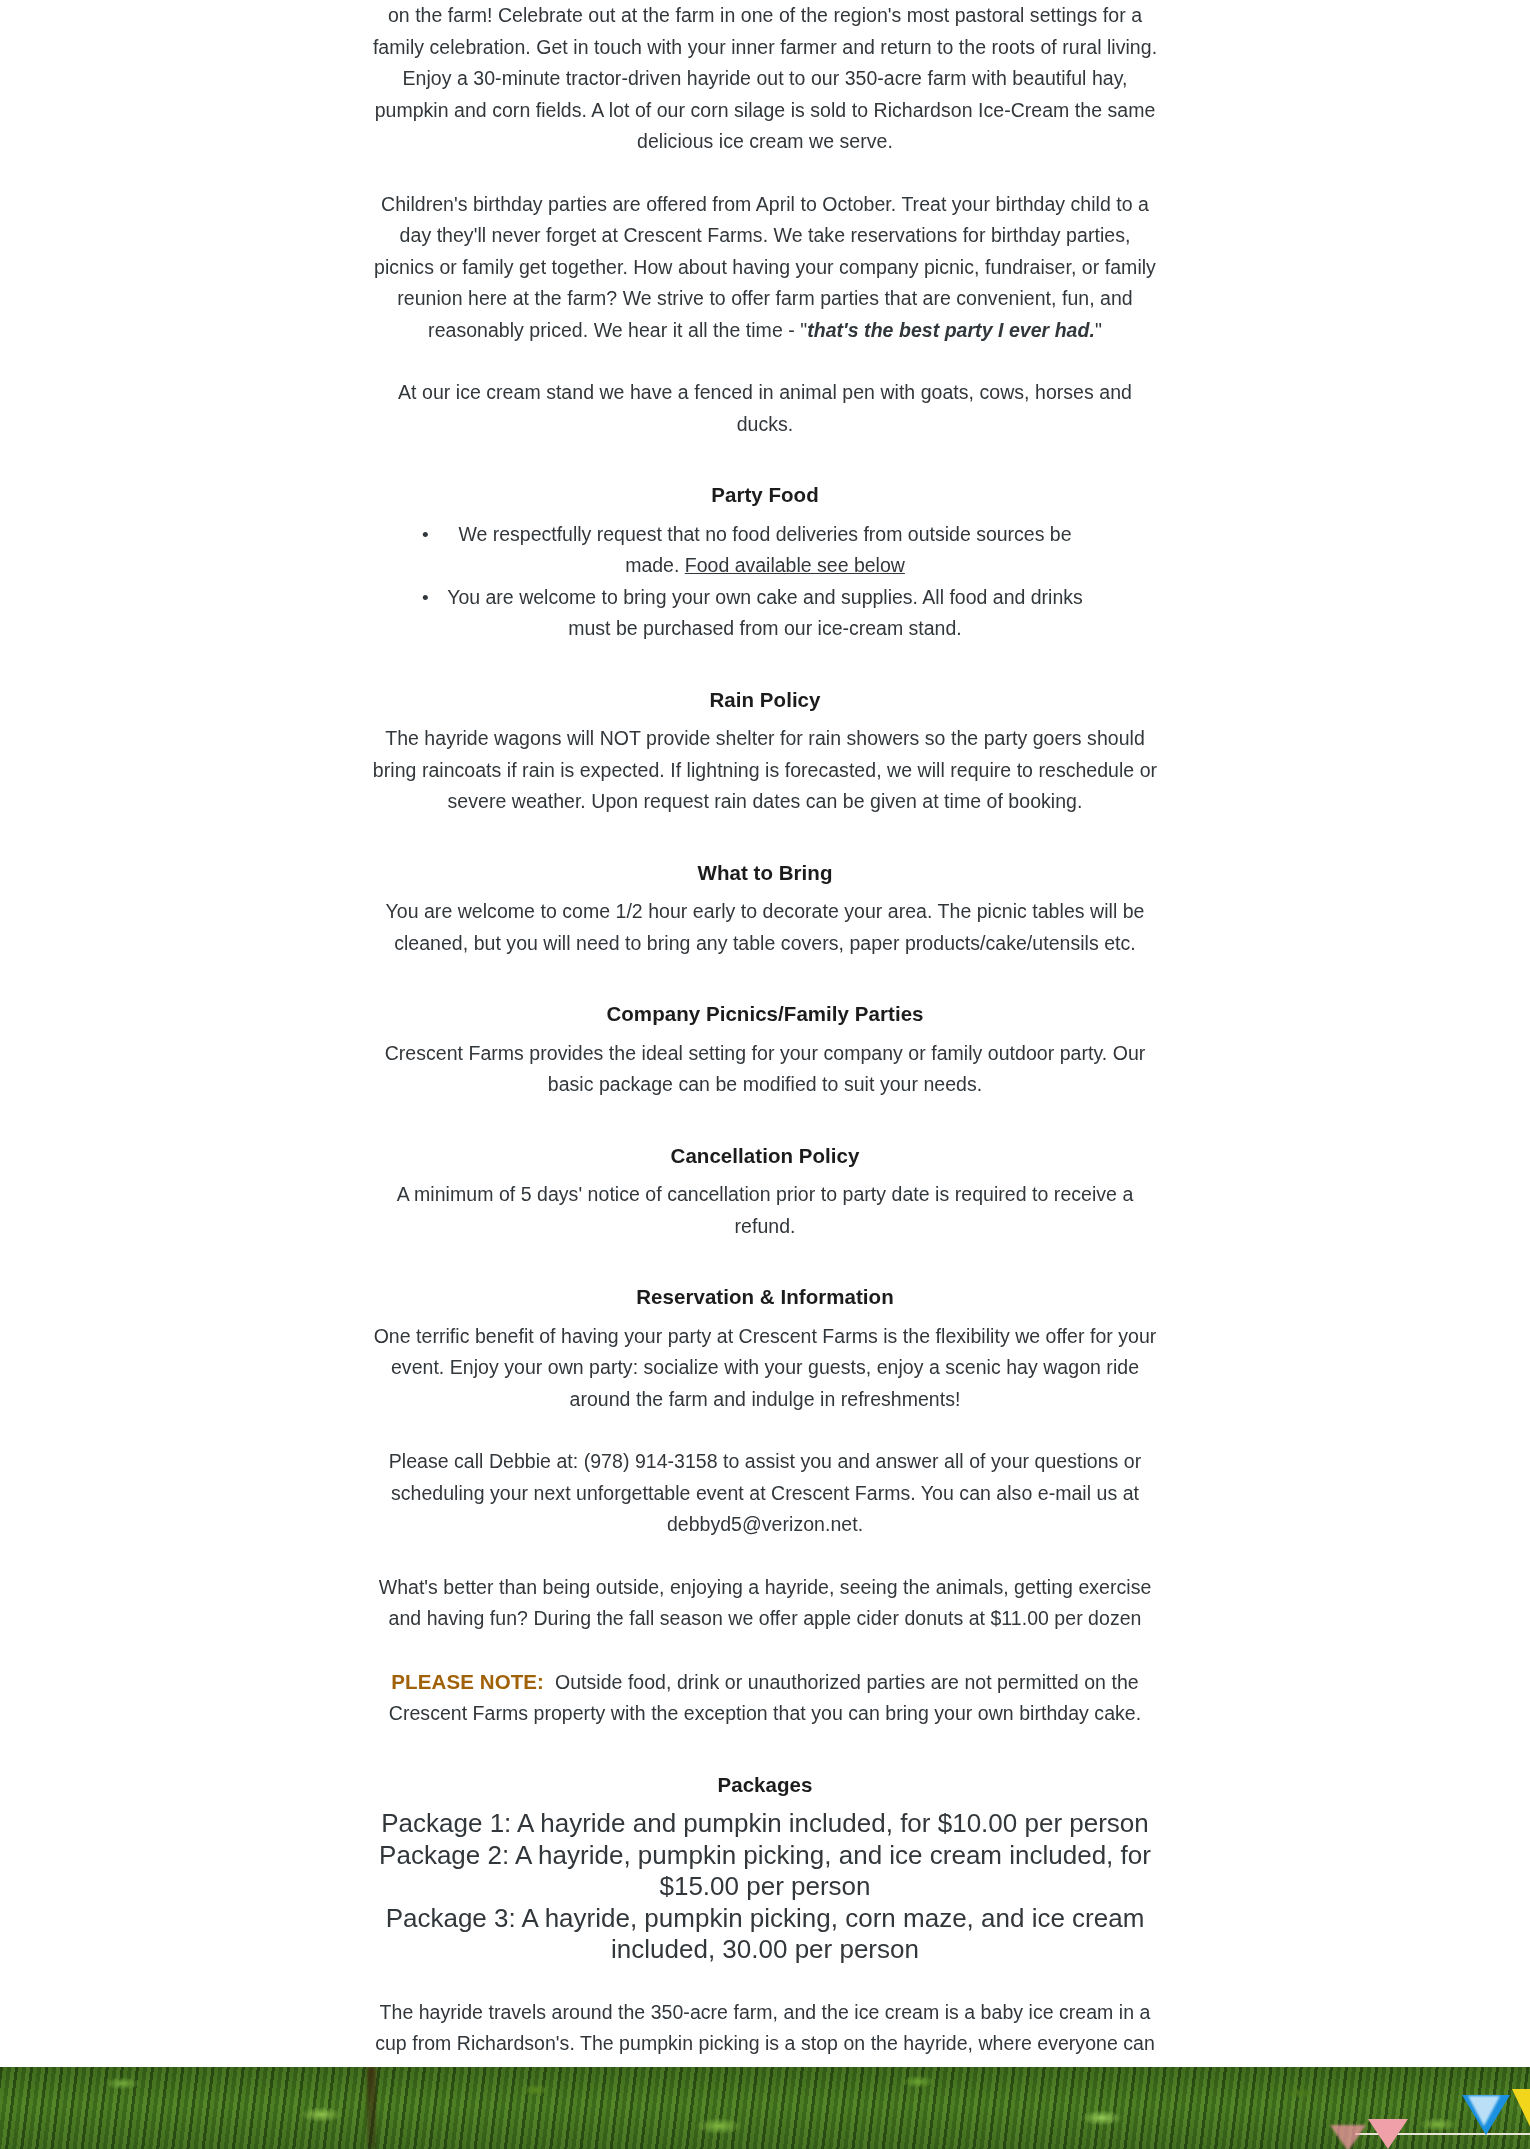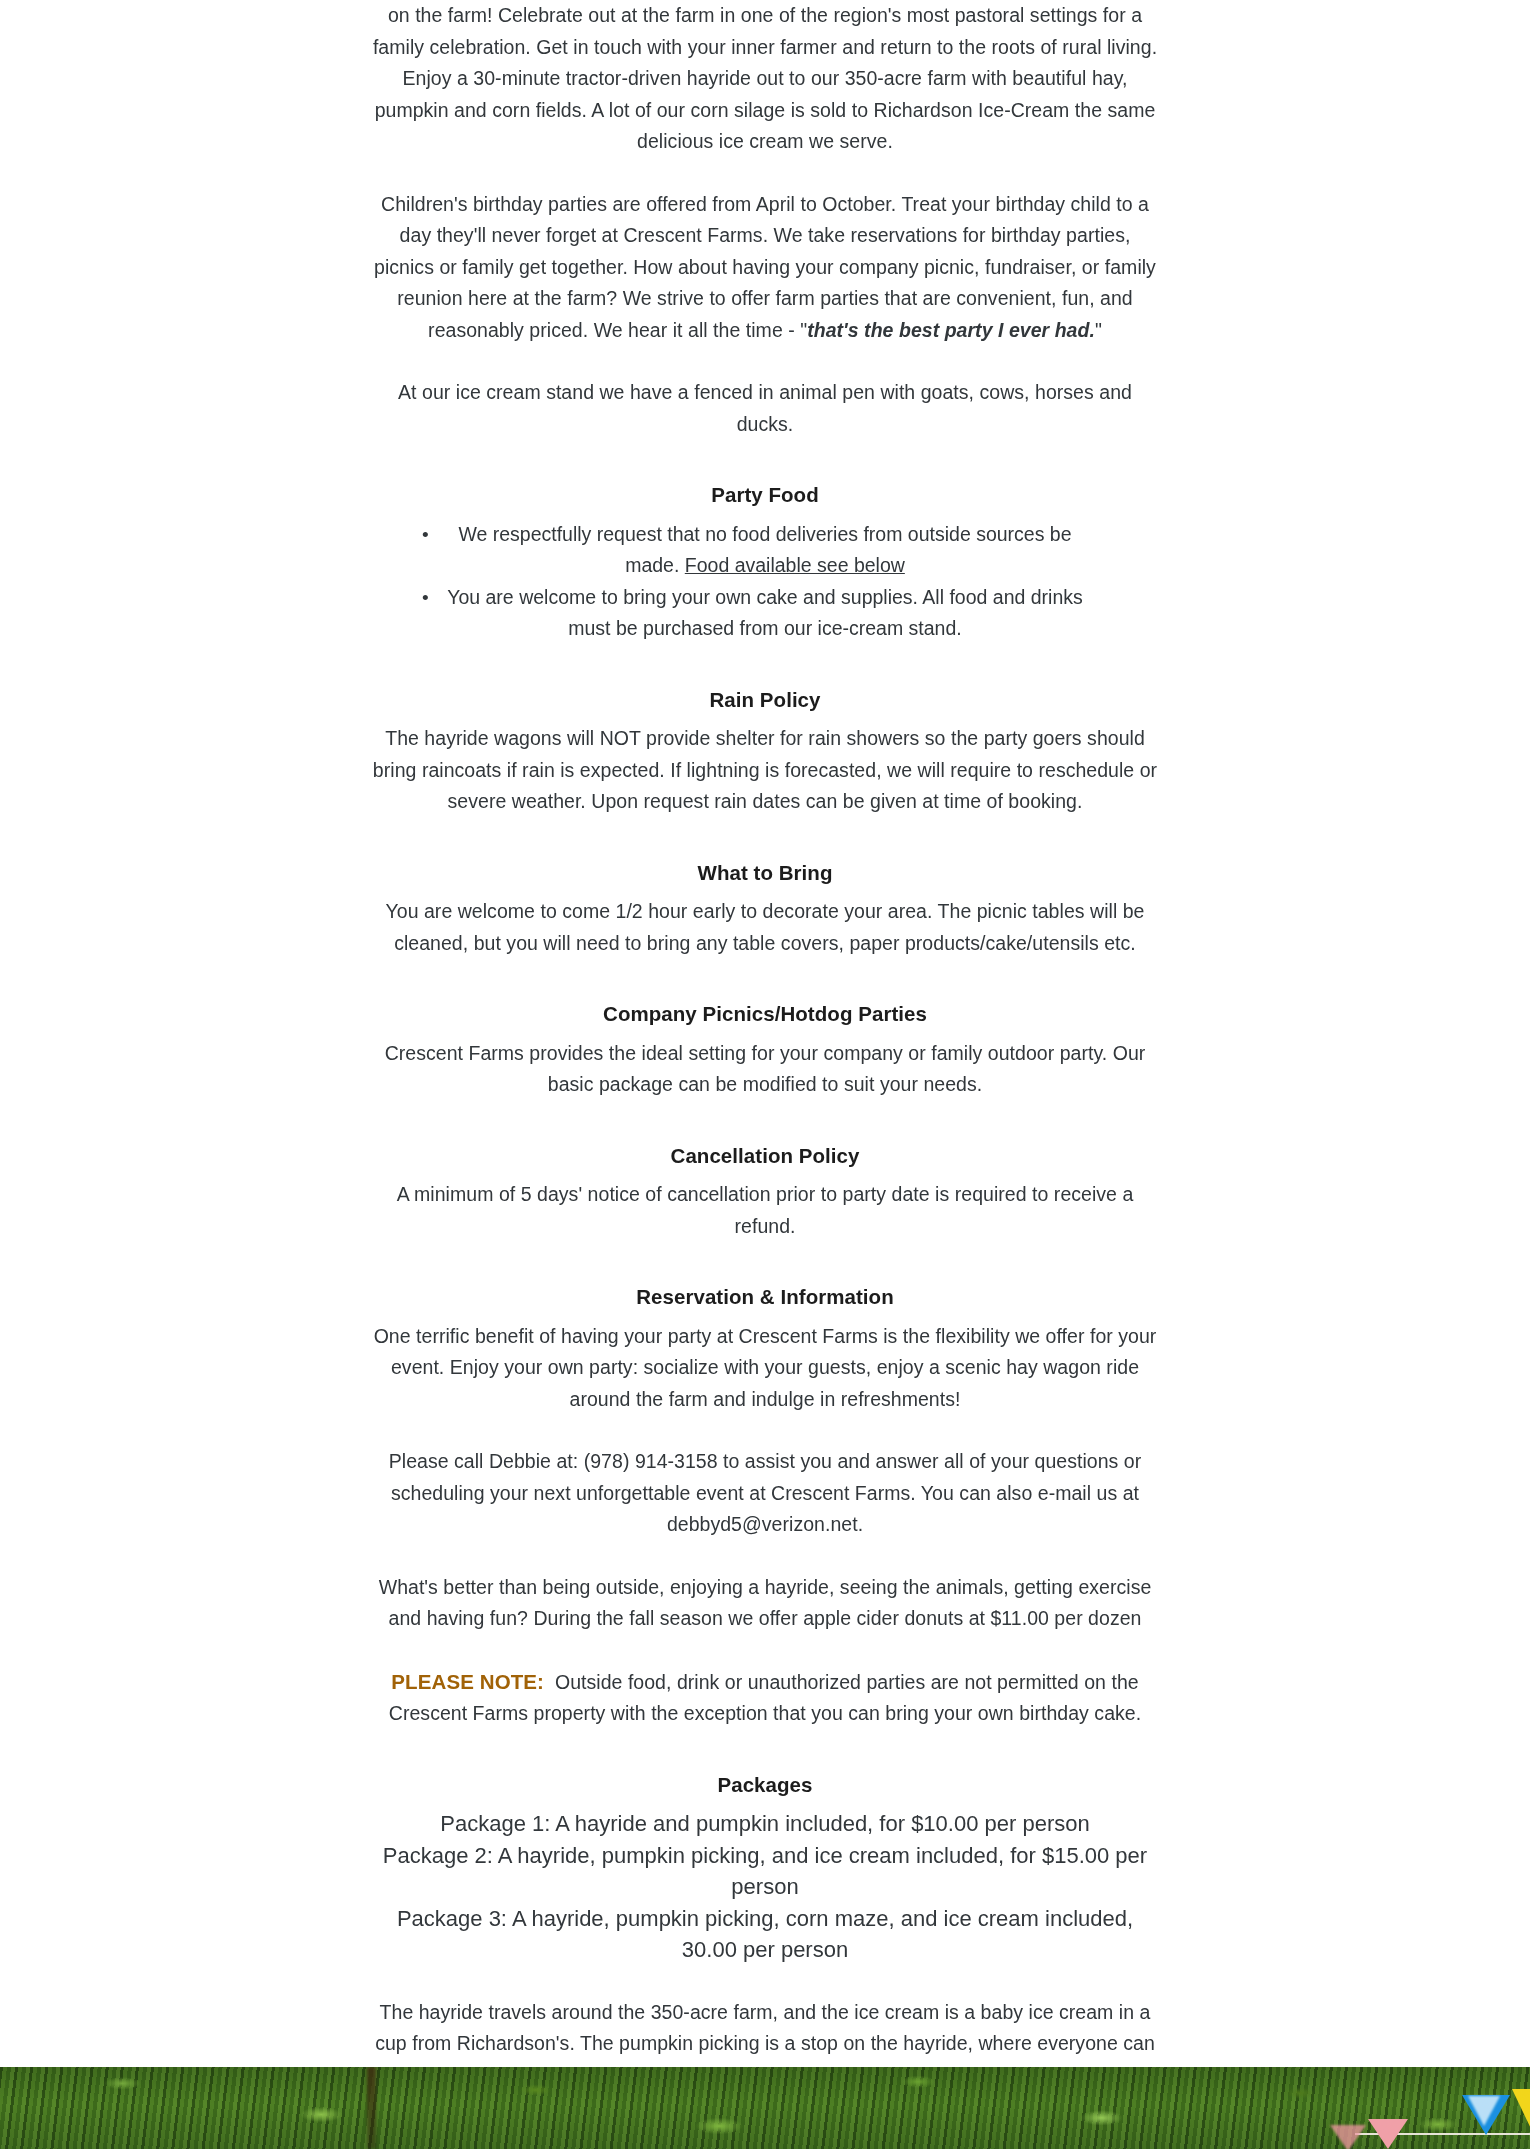--- a/index.html
+++ b/index.html
@@ -76,21 +76,21 @@
   .u { }
   .bi { font-weight: 700; font-style: italic; }
   .strong-note {
     font-weight: 700;
     font-size: 20.5px;
     color: #a16207;
     letter-spacing: 0.1px;
   }
 
   .pkg-line {
-    font-size: 22px;
+    font-size: 26px;
     line-height: 31.5px;
     color: #32373b;
     text-align: center;
   }
 
   .price-line {
     font-size: 19.5px;
     line-height: 33.5px;
     color: #0f172a;
     text-align: center;
@@ -212,21 +212,21 @@
     <h3 class="section-head">Rain Policy</h3>
     <p class="para">The hayride wagons will NOT provide shelter for rain showers so the party goers should bring raincoats if rain is expected. If lightning is forecasted, we will require to reschedule or severe weather. Upon request rain dates can be given at time of booking.</p>
 
     <div class="gap-para"></div>
 
     <h3 class="section-head">What to Bring</h3>
     <p class="para">You are welcome to come 1/2 hour early to decorate your area. The picnic tables will be cleaned, but you will need to bring any table covers, paper products/cake/utensils etc.</p>
 
     <div class="gap-para"></div>
 
-    <h3 class="section-head">Company Picnics/Hotdog Parties</h3>
+    <h3 class="section-head">Company Picnics/Family Parties</h3>
     <p class="para">Crescent Farms provides the ideal setting for your company or family outdoor party. Our basic package can be modified to suit your needs.</p>
 
     <div class="gap-para"></div>
 
     <h3 class="section-head">Cancellation Policy</h3>
     <p class="para">A minimum of 5 days' notice of cancellation prior to party date is required to receive a refund.</p>
 
     <div class="gap-para"></div>
 
     <h3 class="section-head">Reservation &amp; Information</h3>

